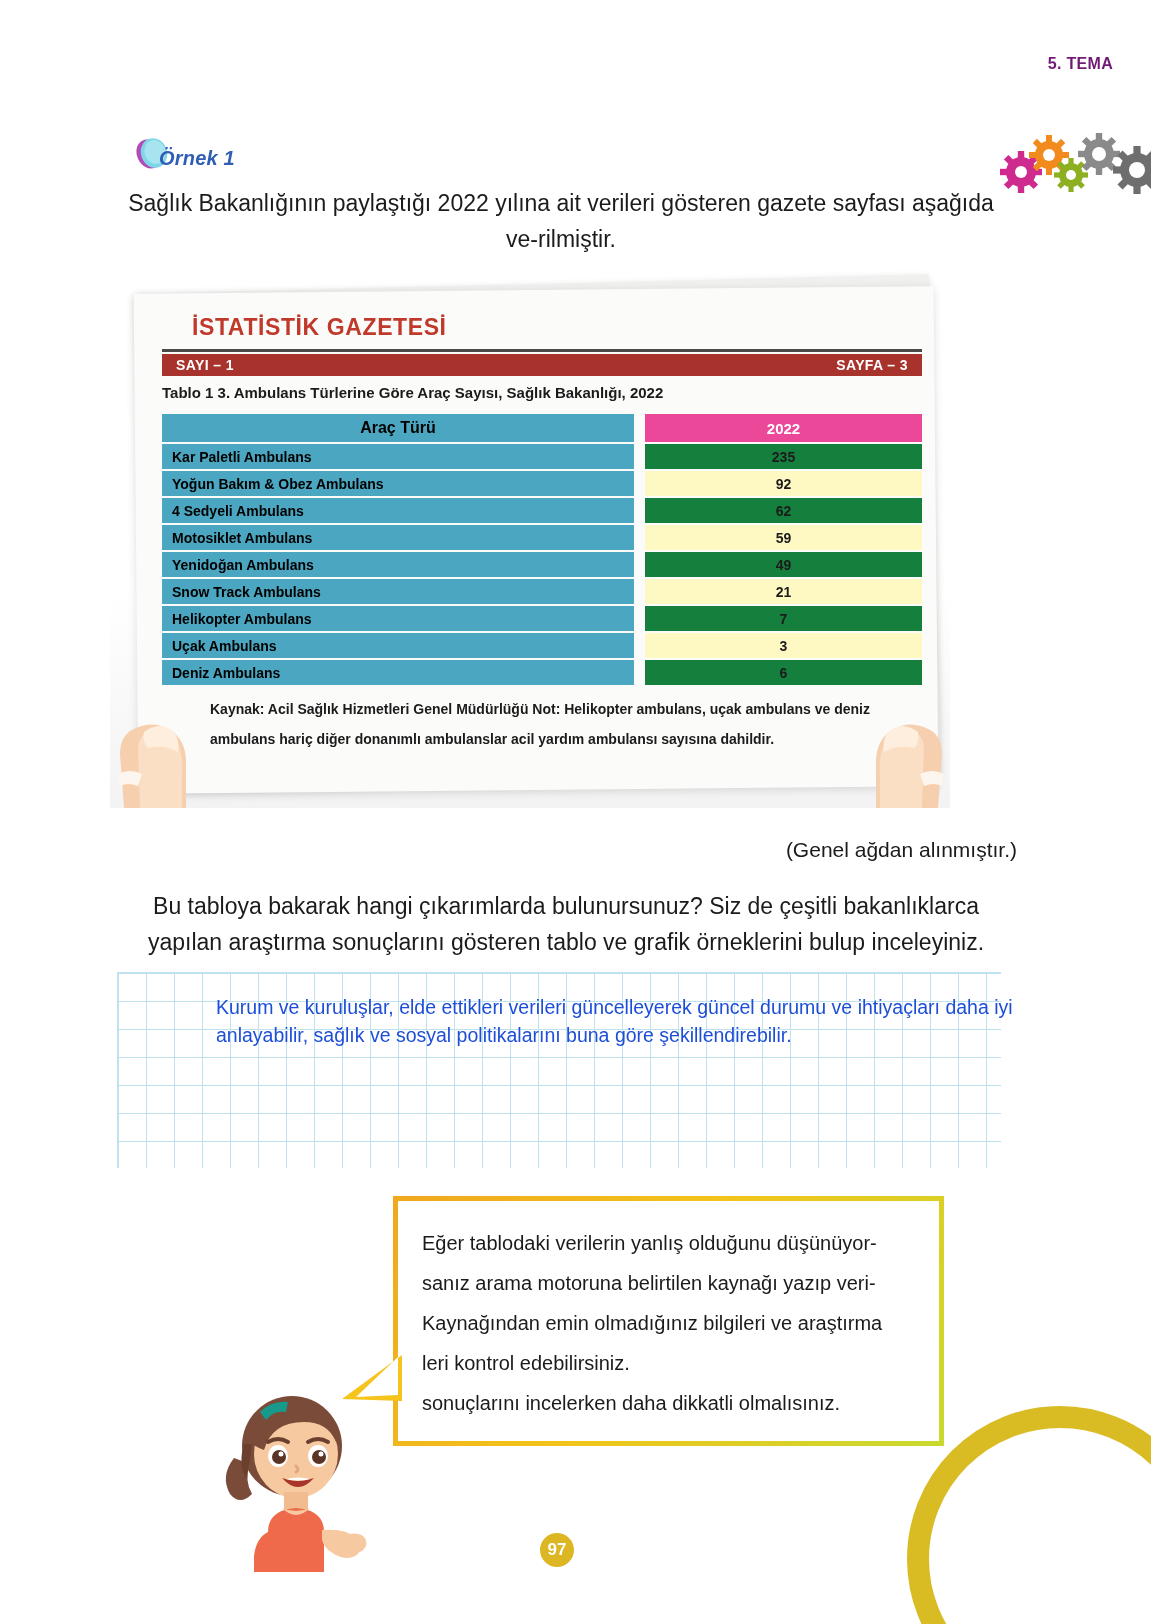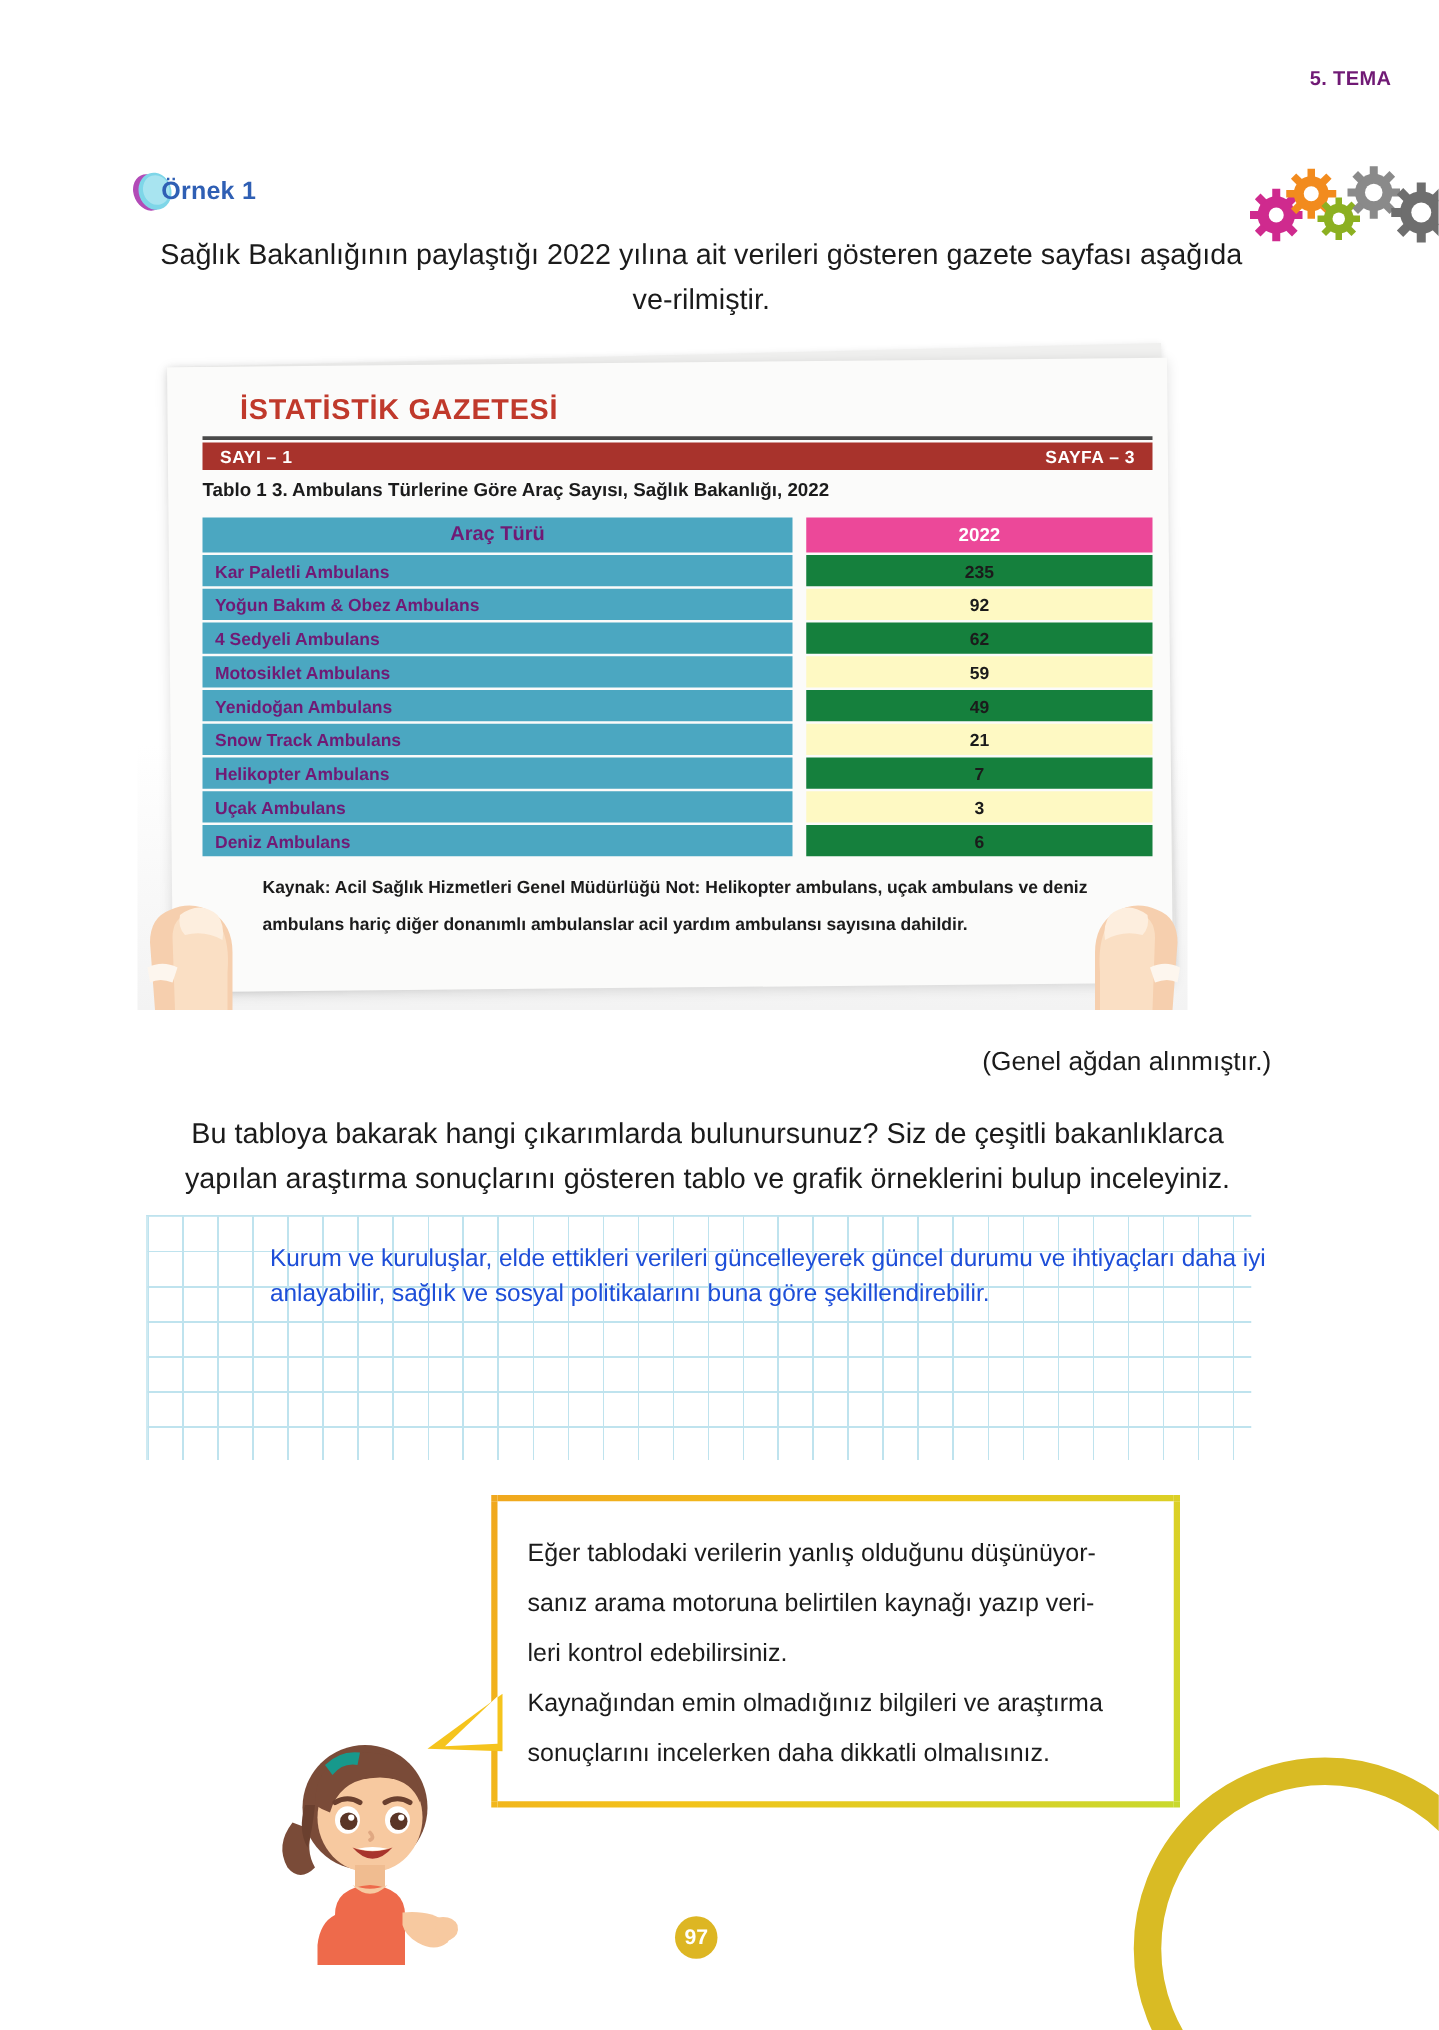--- a/index.html
+++ b/index.html
@@ -32,25 +32,26 @@
     position: absolute;
     top: 126px;
     right: 0px;
     width: 160px;
     height: 72px;
   }
 
   
   .ornek-wrap {
     position: absolute;
-    left: 105px;
+    left: 135px;
     top: 136px;
     height: 34px;
     display: flex;
-    align-items: center;
+    align-items: flex-end;
+    font-style: italic;
   }
   .ornek-blob {
     position: absolute;
     left: 0;
     top: 0;
     width: 34px;
     height: 34px;
   }
   .ornek-text {
     position: relative;
@@ -185,21 +186,21 @@
     table-layout: fixed;
   }
   .stat-table th, .stat-table td {
     padding: 0;
     height: 25px;
     vertical-align: middle;
   }
   .stat-table th.c-name, .stat-table td.c-name {
     width: 426px;
     background: #4ba7c1;
-    color: #701a75;
+    color: #000000;
     font-size: 14px;
     font-weight: bold;
     text-align: left;
     padding-left: 10px;
   }
   .stat-table th.c-name {
     text-align: center;
     font-size: 16px;
     padding-left: 0;
     height: 28px;
@@ -529,22 +530,22 @@
 
 <div class="para para-question">Bu tabloya bakarak hangi çıkarımlarda bulunursunuz? Siz de çeşitli bakanlıklarca yapılan araştırma sonuçlarını gösteren tablo ve grafik örneklerini bulup inceleyiniz.</div>
 
 <div class="grid-area"></div>
 <div class="answer-text">Kurum ve kuruluşlar, elde ettikleri verileri güncelleyerek güncel durumu ve ihtiyaçları daha iyi anlayabilir, sağlık ve sosyal politikalarını buna göre şekillendirebilir.</div>
 
 <div class="bubble">
   <div class="bubble-inner">
     <div>Eğer tablodaki verilerin yanlış olduğunu düşünüyor-</div>
     <div>sanız arama motoruna belirtilen kaynağı yazıp veri-</div>
+    <div>Kaynağından emin olmadığınız bilgileri ve araştırma</div>
     <div>leri kontrol edebilirsiniz.</div>
-    <div>Kaynağından emin olmadığınız bilgileri ve araştırma</div>
     <div>sonuçlarını incelerken daha dikkatli olmalısınız.</div>
   </div>
 </div>
 <div class="bubble-tail">
   <svg viewBox="0 0 64 52" width="64" height="52" aria-hidden="true">
     <path d="M62 0 L62 46 L2 44 Z" fill="#f5c41d"></path>
     <path d="M58 2 L58 40 L16 42 Z" fill="#ffffff"></path>
   </svg>
 </div>
 

